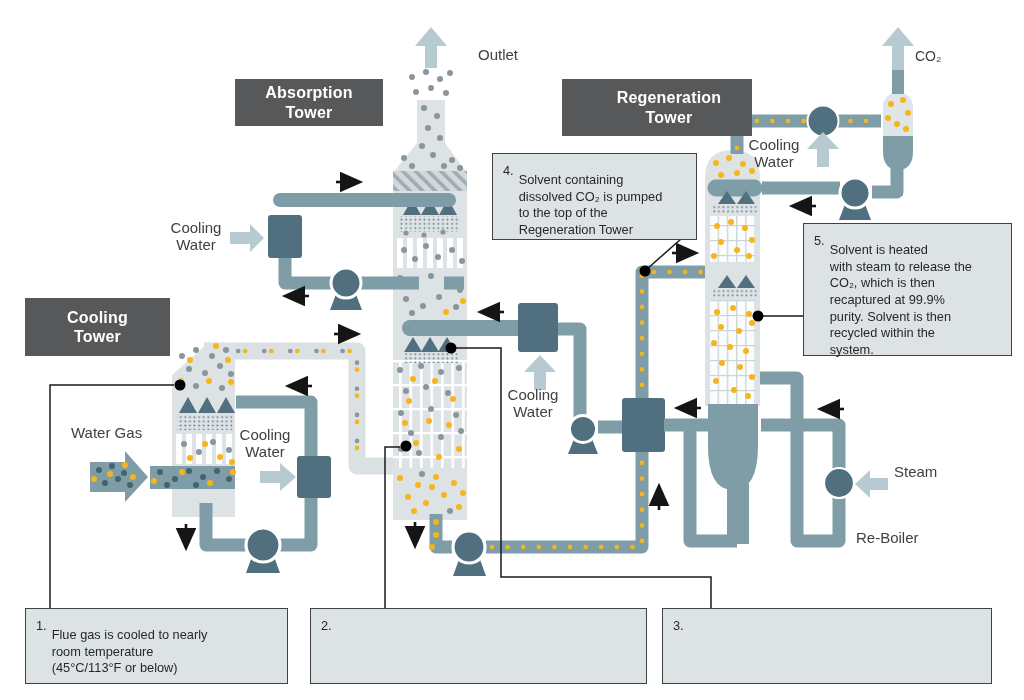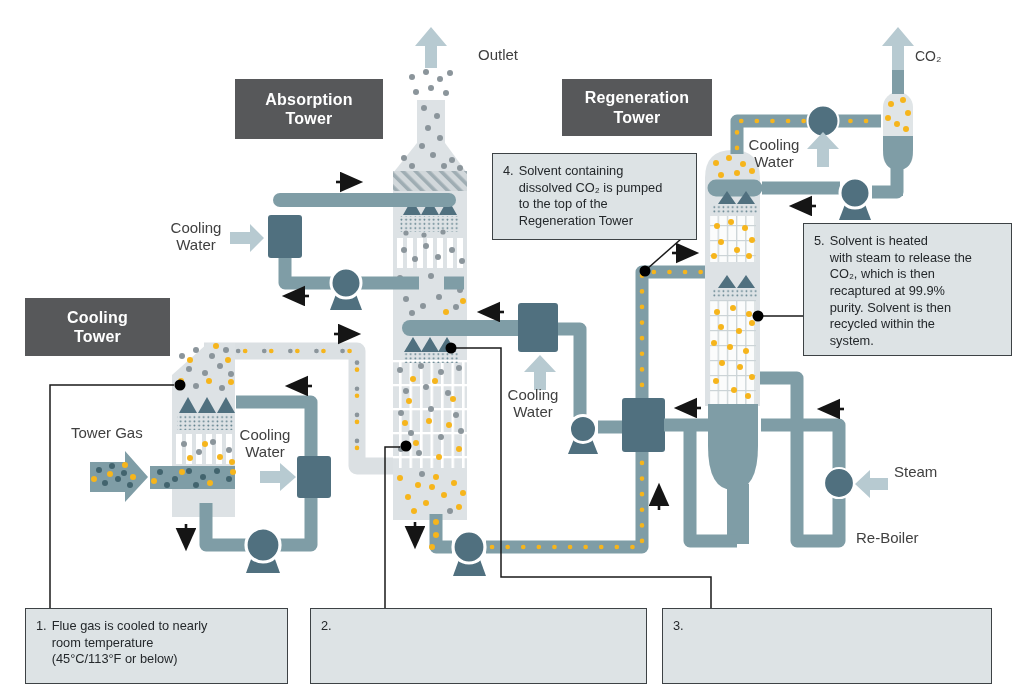--- a/index.html
+++ b/index.html
@@ -6,21 +6,21 @@
   #stage{position:relative;width:1024px;height:700px;background:#ffffff;overflow:hidden;
          font-family:"Liberation Sans", sans-serif;}
   #diagram-svg{position:absolute;left:0;top:0;}
   .tower-label{position:absolute;background:#57585a;color:#ffffff;font-weight:bold;
     font-size:16px;line-height:1.2;display:flex;align-items:center;justify-content:center;
     text-align:center;white-space:pre-line;letter-spacing:.2px;}
   .callout{position:absolute;background:#dde3e5;border:1.6px solid #3d4245;
     padding:9px 8px 6px 10px;display:flex;gap:5px;font-size:12.8px;line-height:1.3;
     color:#24282b;box-sizing:border-box;}
   .callout .num{flex:0 0 auto;}
-  .callout .ctext{white-space:pre-line;}
+  .callout .ctext{white-space:pre-line;margin-top:9px;}
   .flabel{position:absolute;color:#404040;font-size:15px;line-height:1.12;}
   .flabel.center{text-align:center;white-space:pre-line;}
   .co2big{font-size:14px;}
 </style>
 </head>
 <body>
 
 <div id="stage">
 
 <svg id="diagram-svg" width="1024" height="700" viewBox="0 0 1024 700">
@@ -451,28 +451,28 @@
     <circle cx="180" cy="385" r="5.5"></circle>
     <circle cx="406" cy="446" r="5.5"></circle>
     <circle cx="451" cy="348" r="5.5"></circle>
     <circle cx="645" cy="271" r="5.5"></circle>
     <circle cx="758" cy="316" r="5.5"></circle>
   </g>
 </svg>
 
   <div class="tower-label" style="left:25px;top:298px;width:145px;height:58px;">Cooling
 Tower</div>
-  <div class="tower-label" style="left:235px;top:79px;width:148px;height:60px;">Absorption
+  <div class="tower-label" style="left:235px;top:79px;width:148px;height:47px;">Absorption
 Tower</div>
-  <div class="tower-label" style="left:562px;top:79px;width:150px;height:57px;">Regeneration
+  <div class="tower-label" style="left:562px;top:79px;width:166px;height:57px;padding-left:24px;">Regeneration
 Tower</div>
 
   <div class="flabel" style="left:478px;top:47px;">Outlet</div>
   <div class="flabel co2big" style="left:915px;top:49px;">CO₂</div>
-  <div class="flabel" style="left:71px;top:425px;">Tower Gas</div>
+  <div class="flabel" style="left:71px;top:425px;">Water Gas</div>
   <div class="flabel center" style="left:158px;top:220px;width:76px;">Cooling
 Water</div>
   <div class="flabel center" style="left:232px;top:427px;width:66px;">Cooling
 Water</div>
   <div class="flabel center" style="left:494px;top:387px;width:78px;">Cooling
 Water</div>
   <div class="flabel center" style="left:740px;top:137px;width:68px;">Cooling
 Water</div>
   <div class="flabel" style="left:894px;top:464px;">Steam</div>
   <div class="flabel" style="left:856px;top:530px;">Re-Boiler</div>

